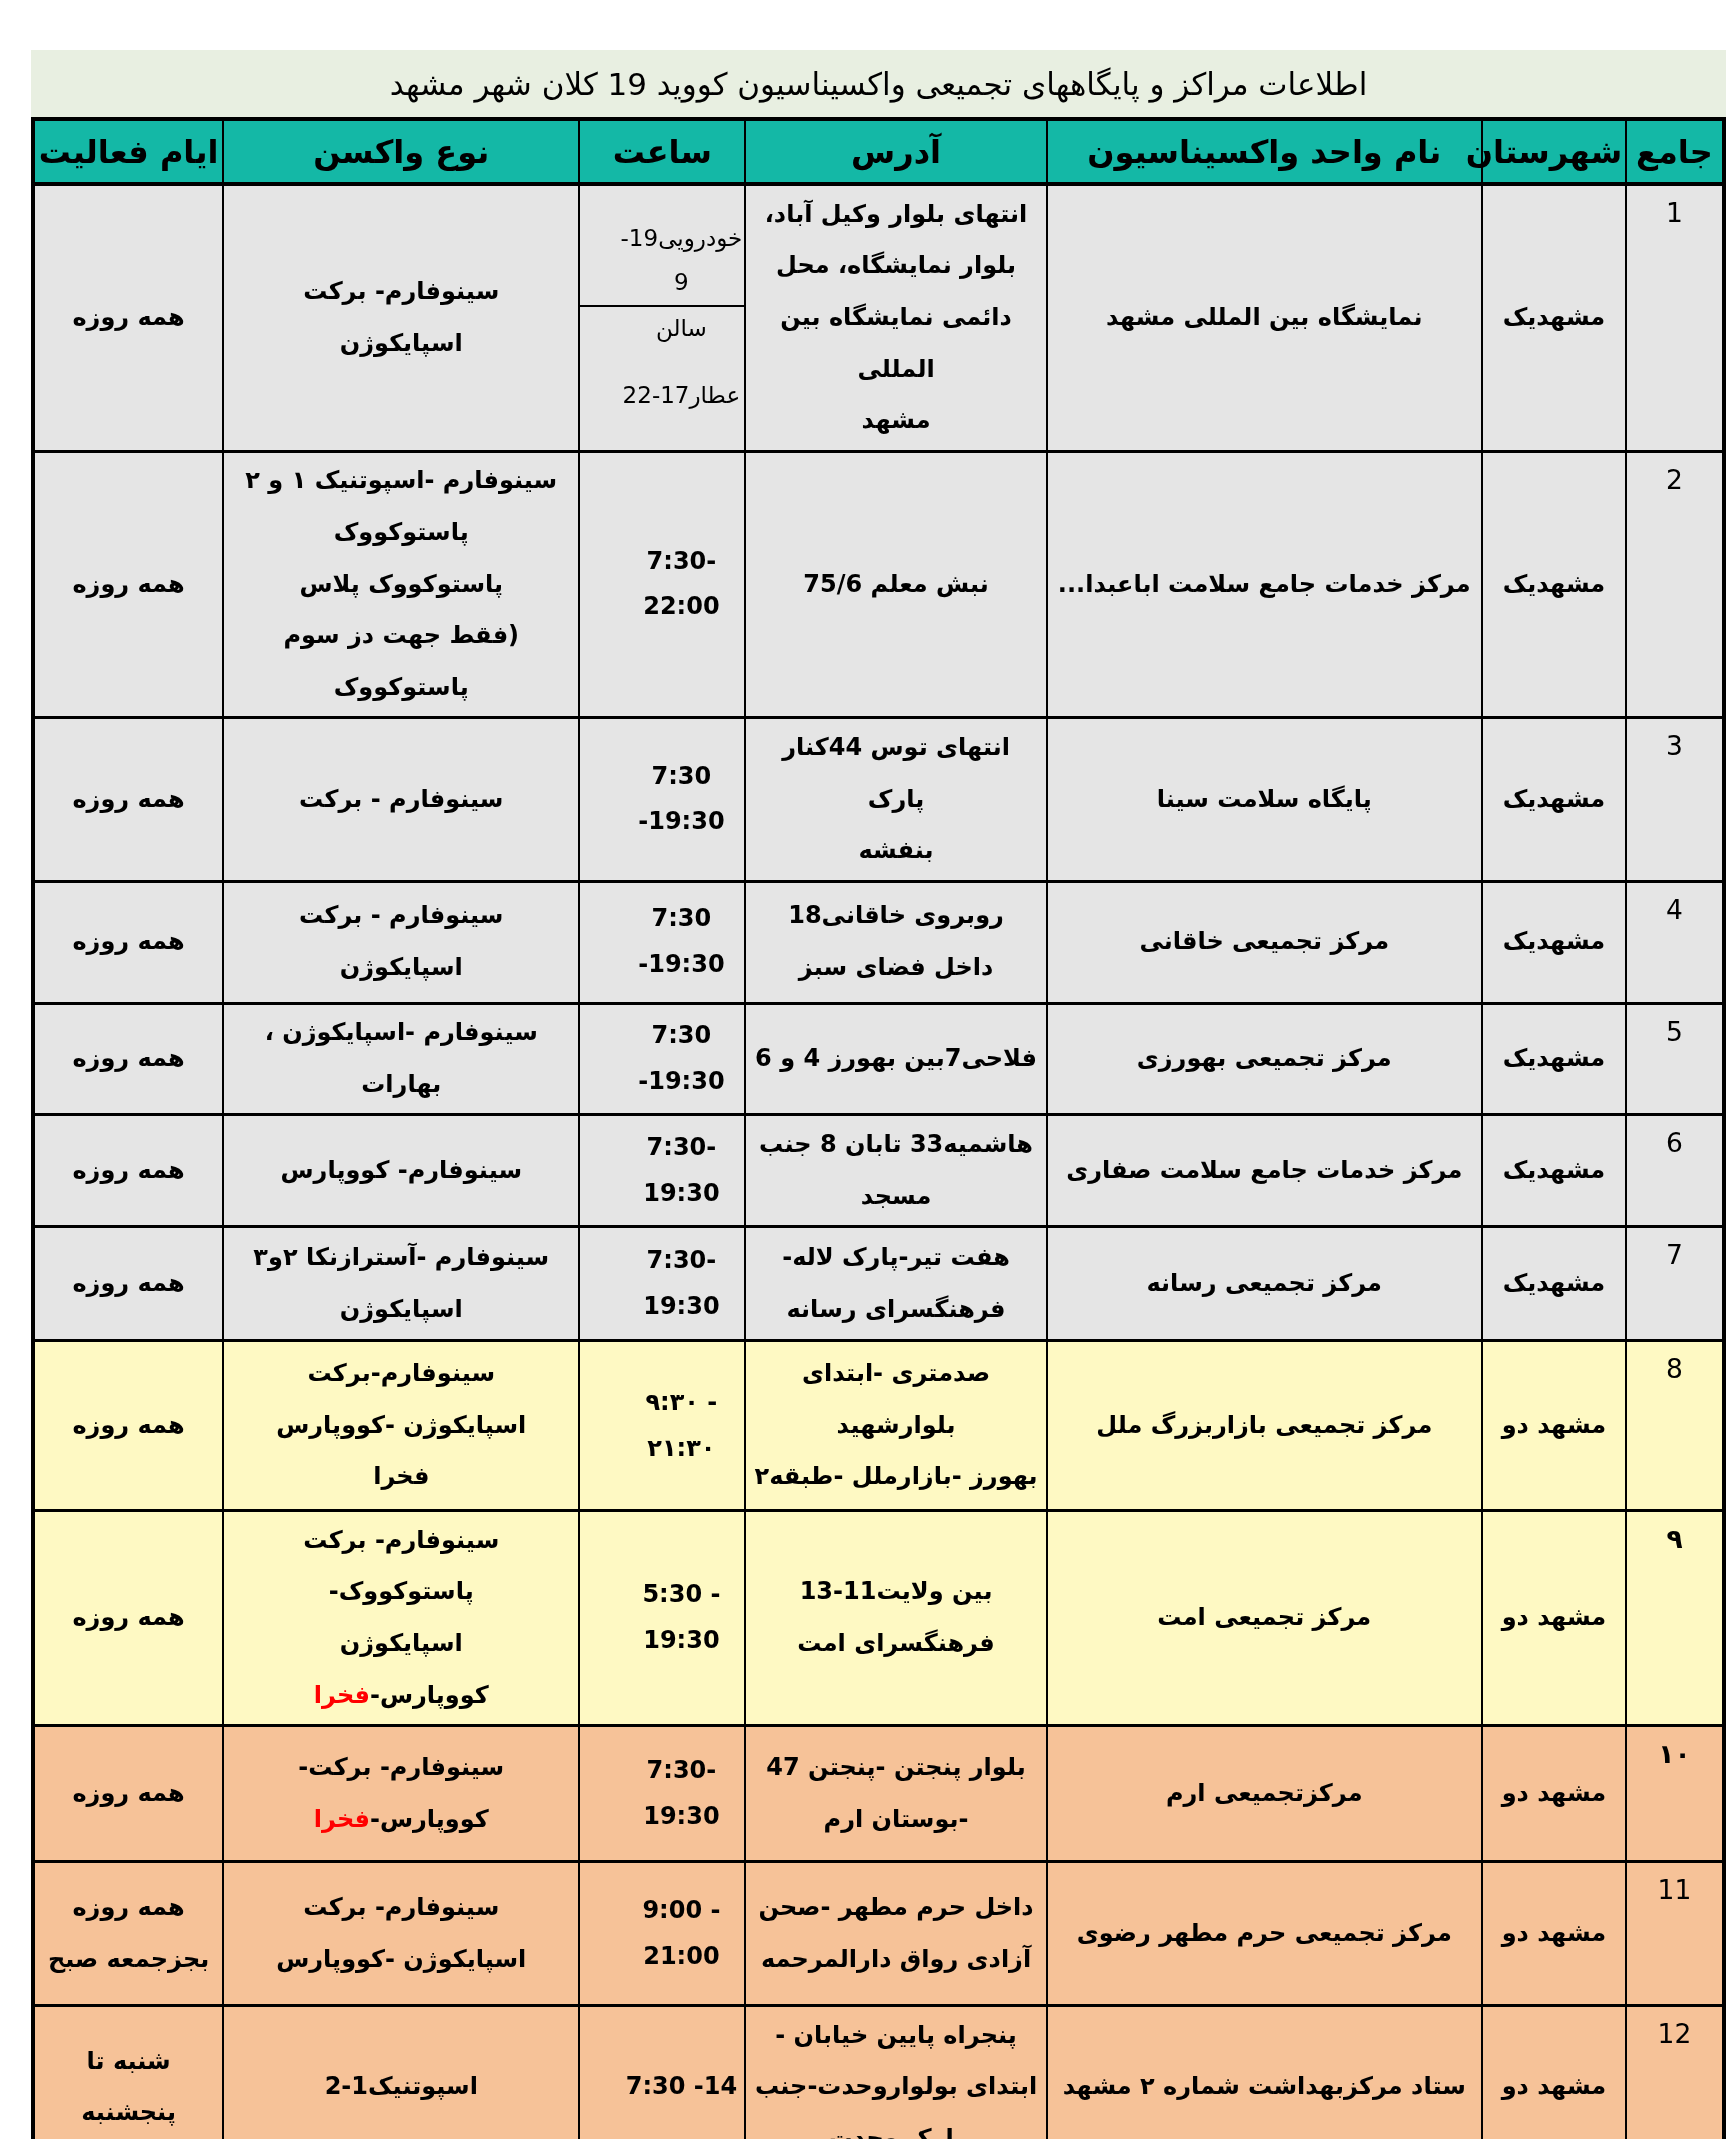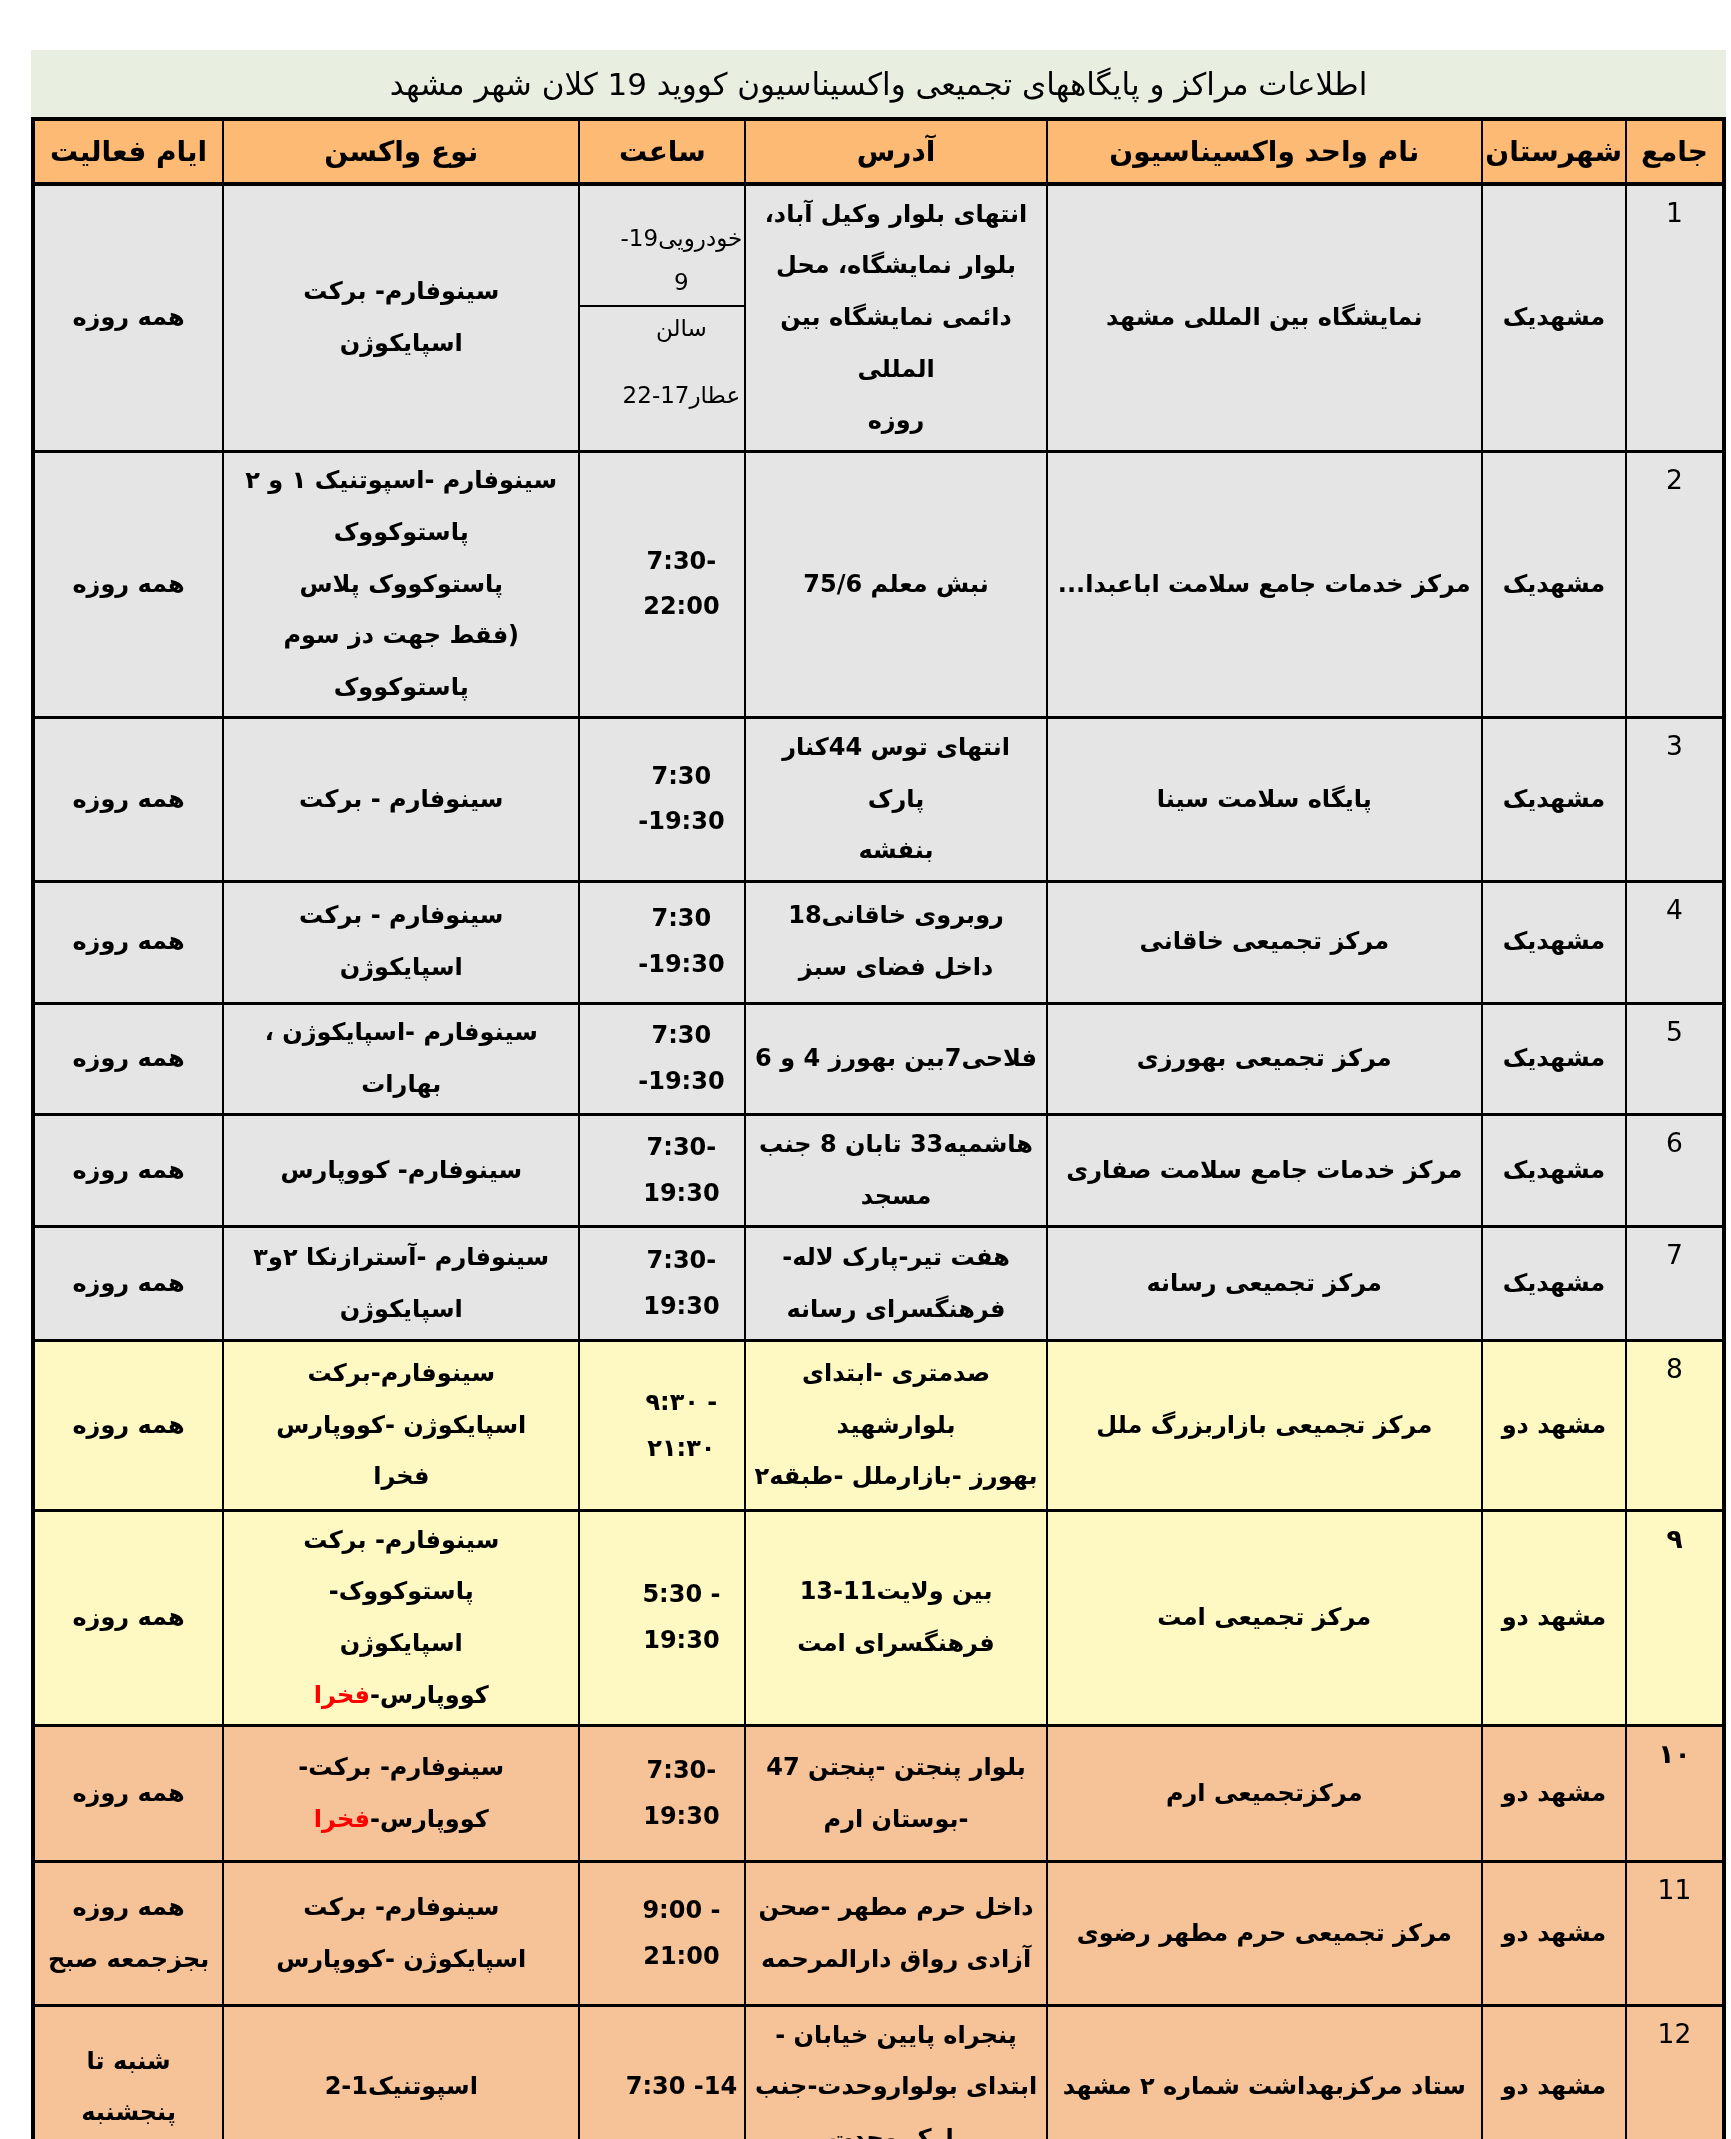--- a/index.html
+++ b/index.html
@@ -7,22 +7,22 @@
     width:1732px;height:2140px;background:#ffffff;position:relative;
     font-family:"DejaVu Sans","Liberation Sans",sans-serif;color:#000;
   }
   .sheet{position:absolute;left:31px;top:50px;width:1695px;}
   .titlebar{
     background:#E8EFE1;height:67px;display:flex;align-items:center;justify-content:center;
     font-weight:normal;font-size:31px;direction:rtl;
   }
   table{border-collapse:collapse;table-layout:fixed;width:1695px;direction:rtl;border:4.2px solid #000;}
   th{
-    background:#fdba74;border:2.1px solid #000;border-bottom:4.2px solid #000;
-    font-size:28px;font-weight:bold;height:61px;padding:0 2.8px;
+    background:#14b8a6;border:2.1px solid #000;border-bottom:4.2px solid #000;
+    font-size:32px;font-weight:bold;height:61px;padding:0 2.8px;
   }
   td{
     border:2.1px solid #000;border-top:3.5px solid #000;
     text-align:center;vertical-align:middle;
     font-weight:bold;font-size:24px;padding:2.8px 5.6px;overflow:hidden;
   }
   .band-blue td{background:#e5e5e5;}
   .band-orange1 td{background:#fef9c3;}
   .band-orange2 td{background:#F6C298;}
   .line{line-height:2.15;}
@@ -82,21 +82,21 @@
           <td class="c-county">
             <div class="line">مشهدیک</div>
           </td>
           <td class="c-name">
             <div class="line">نمایشگاه بین المللی مشهد</div>
           </td>
           <td class="c-address">
             <div class="line">انتهای بلوار وکیل آباد،</div>
             <div class="line">بلوار نمایشگاه، محل</div>
             <div class="line">دائمی نمایشگاه بین المللی</div>
-            <div class="line">روزه</div>
+            <div class="line">مشهد</div>
           </td>
           <td class="c-hours split light">
             <div class="hwrap sub-top">
               <div class="line" dir="rtl">خودرویی19-</div>
               <div class="line" dir="ltr">9</div>
             </div>
             <div class="hwrap sub-bottom">
               <div class="line" dir="rtl">سالن</div>
               <div class="line" dir="rtl">عطار17-22</div>
             </div>

